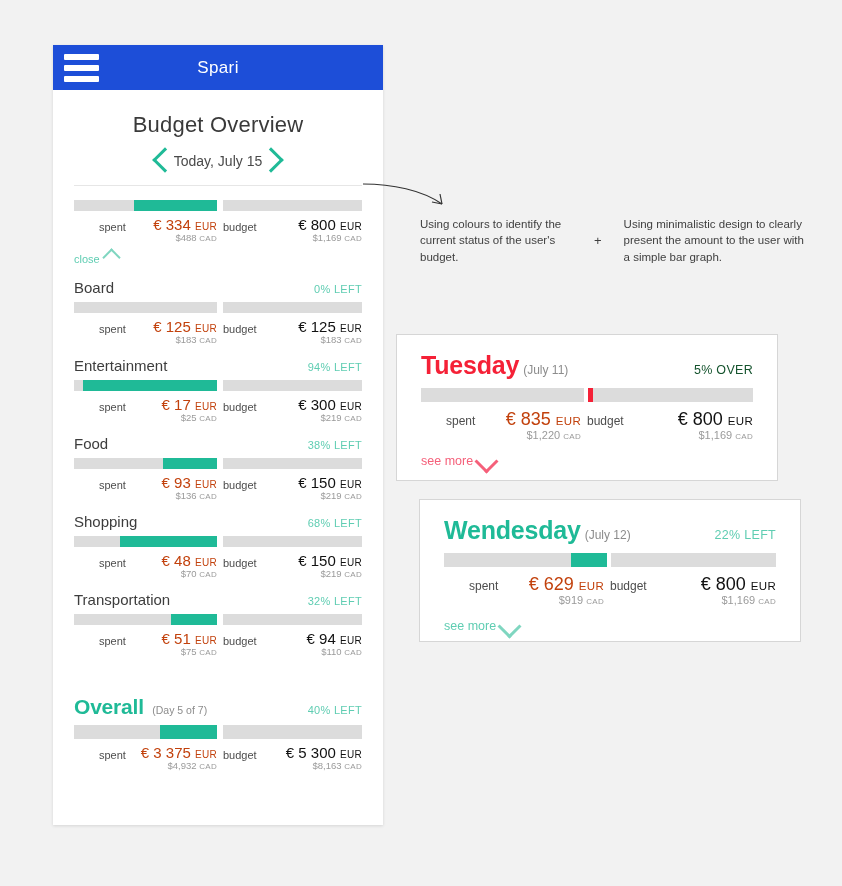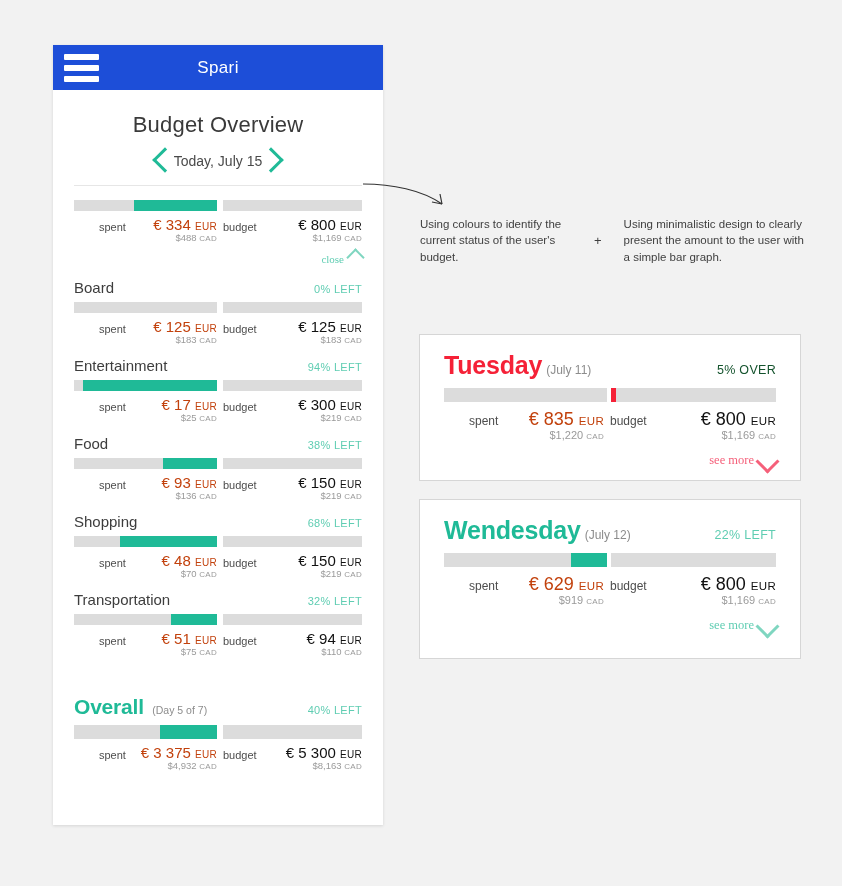--- a/index.html
+++ b/index.html
@@ -78,40 +78,39 @@
   .amt .vals{margin-left:auto;text-align:right;padding-right:6px;}
   .amt.second .vals{margin-left:auto;text-align:right;padding-right:0;}
   .amt .main{font-size:15px;color:#111;white-space:nowrap;}
   .amt .main.green{color:#c2410c;}
   .amt .main.red{color:#c2410c;}
   .amt .main .cur{font-size:10px;letter-spacing:.3px;}
   .amt .cad{font-size:9.5px;color:#9a9a9a;margin-top:-1px;}
   .amt .cad .c{font-size:8px;letter-spacing:.3px;}
   .amt-sp .lab{padding-left:25px;}
   .toggle{
-    display:flex;align-items:center;justify-content:flex-end;gap:5px;
+    display:flex;align-items:center;gap:5px;
     padding-top:8px;
-    font-family:Liberation Serif, serif;
   }
   .toggle .txt{font-size:11px;color:#5fcdb2;}
   .toggle .txt.red{color:#f5607a;}
   .caret{
     width:11px;height:11px;border-left:2.5px solid #7fd6c0;border-bottom:2.5px solid #7fd6c0;
     transform:rotate(135deg);margin-bottom:3px;
   }
   .caret.down{transform:rotate(-45deg);margin-bottom:-2px;}
   .caret.red{border-color:#f5607a;}
   .spacer{height:26px;}
   
   .card{
     position:absolute;background:#ffffff;border:1px solid #d6d6d6;
     box-sizing:border-box;padding:16px 24px 14px 24px;
   }
-  #card-tuesday{left:419px;top:334px;width:382px;height:147px;}
-  #card-wednesday{left:419px;top:499px;width:382px;height:160px;}
+  #card-tuesday{left:396px;top:334px;width:382px;height:147px;}
+  #card-wednesday{left:419px;top:499px;width:382px;height:143px;}
   .card .rowhead{padding-bottom:8px;}
   .card .rowtitle.big{font-size:25px;}
   .card .sub{font-size:12px;}
   .card .pct{font-size:12.5px;}
   .card .bar{height:14px;gap:4px;}
   .card .bar .left{flex:0 0 163px;}
   .card .amounts{padding-top:7px;}
   .card .amt{flex:0 0 166px;}
   .card .amt .lab{font-size:12px;}
   .card .amt .main{font-size:18px;}

